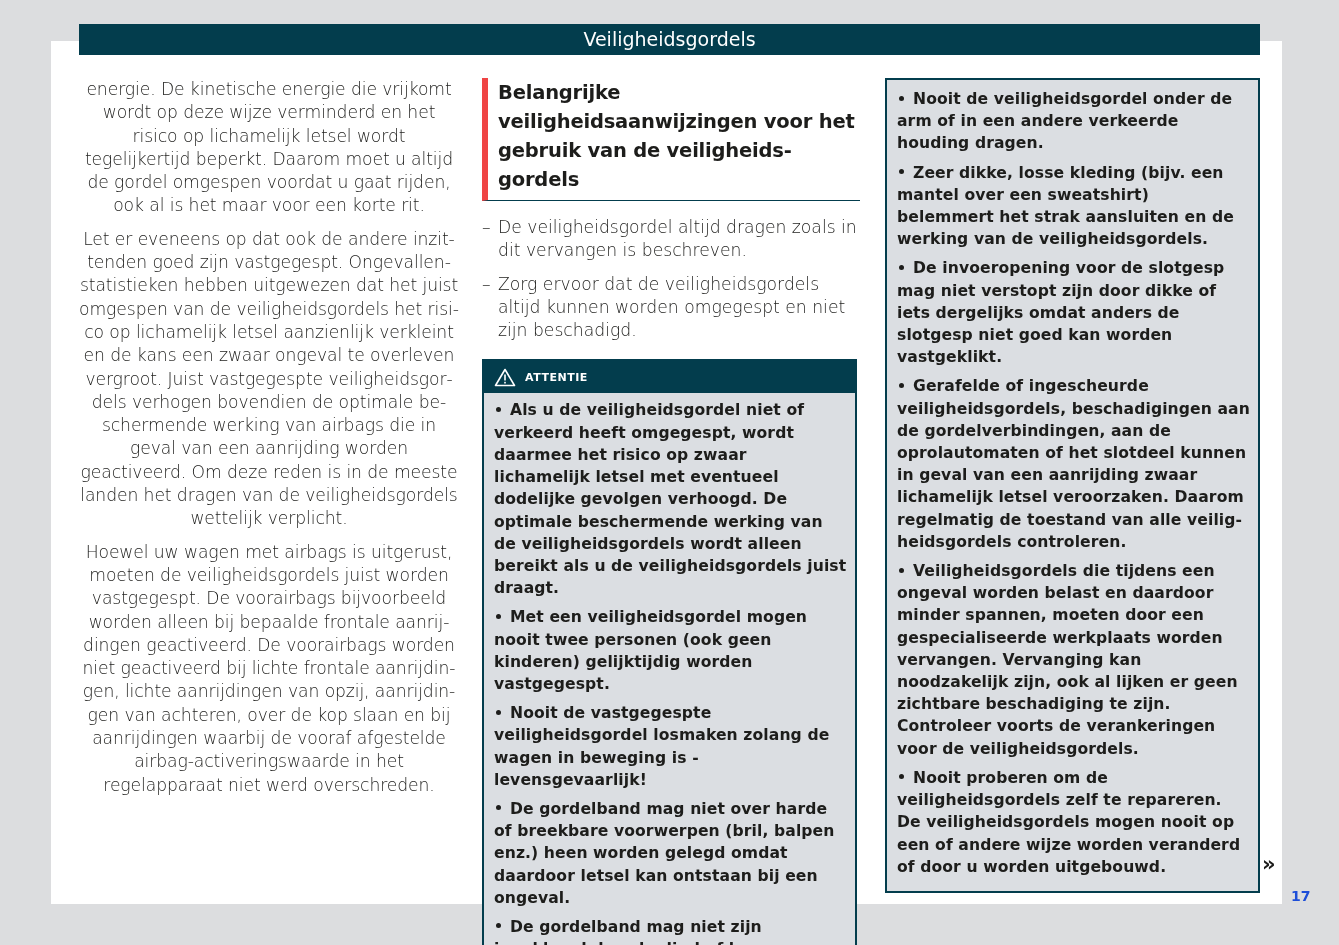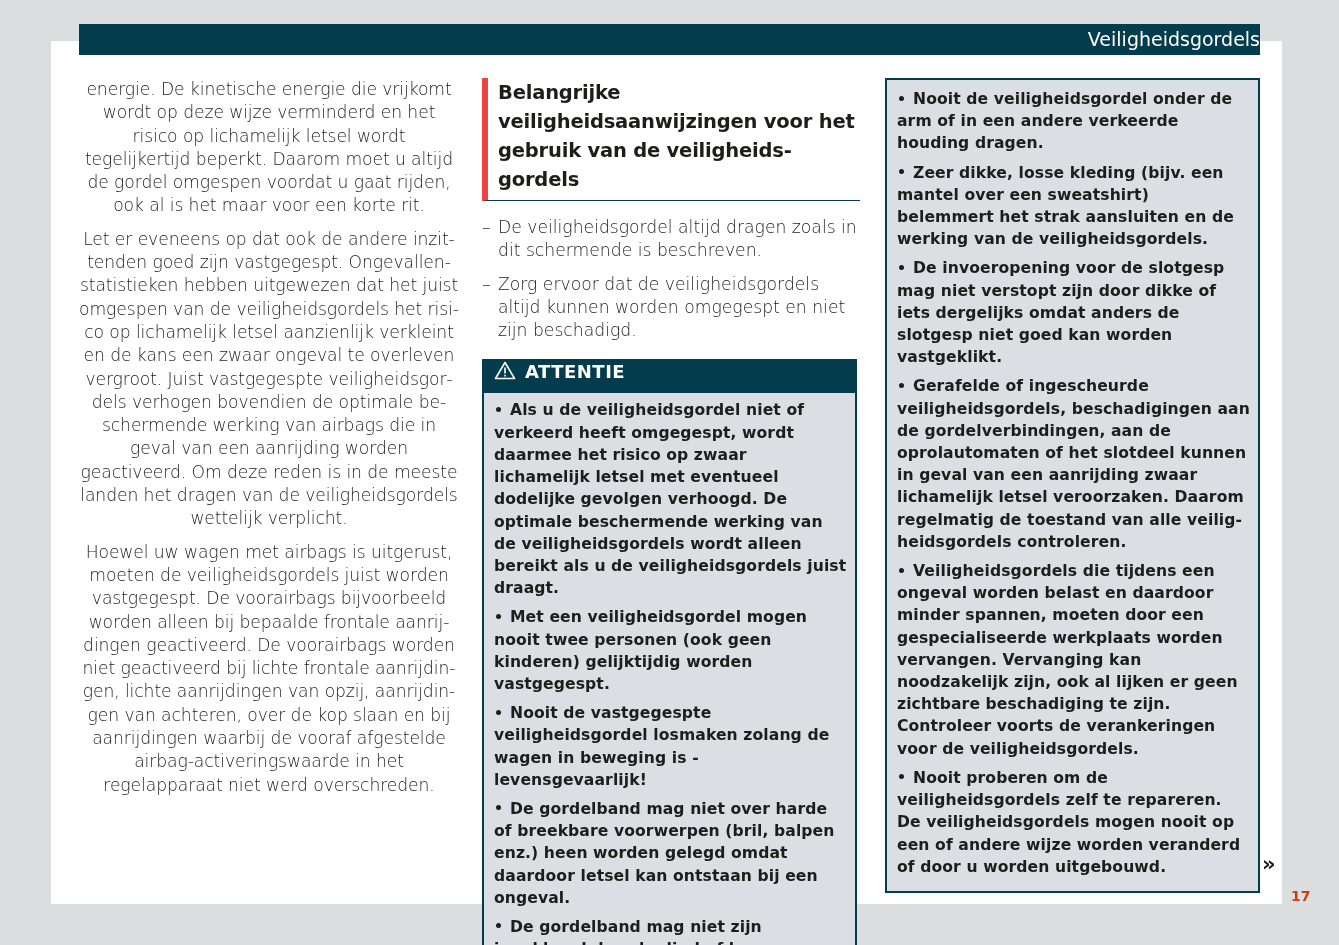--- a/index.html
+++ b/index.html
@@ -4,52 +4,52 @@
   <style>
     html, body { margin: 0; padding: 0; }
     body {
       width: 1339px; height: 945px; background: #dcdddf;
       position: relative; overflow: hidden;
       font-family: "DejaVu Sans", sans-serif; color: #1d1d1b;
     }
     .page { position: absolute; left: 51px; top: 41px; width: 1231px; height: 863px; background: #ffffff; }
     .header-bar {
       position: absolute; left: 79px; top: 24px; width: 1181px; height: 31px;
-      background: #033d4d; color: #ffffff; text-align: right;
+      background: #033d4d; color: #ffffff; text-align: center;
       font-size: 19px; line-height: 31px;
     }
     .col { position: absolute; }
     .col-left { left: 79px; top: 78px; width: 380px; font-size: 17.2px; line-height: 23.3px; font-weight: 300; letter-spacing: -0.1px; text-align: center; }
     .col-left p { margin: 0 0 10px 0; }
     .col-mid { left: 482px; top: 78px; width: 375px; }
     .section-title {
       border-left: 6px solid #ef4444; border-bottom: 1.5px solid #033d4d;
       padding: 0 0 6px 10px; font-weight: bold; font-size: 19.5px; line-height: 29px;
       letter-spacing: -0.2px; width: 362px;
     }
     .dash-list { margin: 15px 0 0 0; padding: 0; list-style: none; font-size: 17.2px; line-height: 23.3px; font-weight: 300; }
     .dash-list li { position: relative; padding-left: 16px; margin-bottom: 10px; }
     .dash-list li .dash { position: absolute; left: 0; top: 0; }
     .warn-box {
       margin-top: 17px; border: 2px solid #033d4d; background: #dbdee2; width: 371px;
       padding-bottom: 2px;
     }
     .warn-head {
-      background: #033d4d; color: #fff; height: 32px; display: flex; align-items: flex-start;
-      padding-left: 10px; font-weight: bold; font-size: 18px; letter-spacing: 0.5px;
+      background: #033d4d; color: #fff; height: 32px; display: flex; align-items: center;
+      padding-left: 10px; font-weight: bold; font-size: 11px; letter-spacing: 0.5px;
     }
     .warn-head svg { margin-right: 9px; }
     .bullets { padding: 6px 8px 0 10px; font-size: 15.6px; line-height: 22.2px; font-weight: bold; letter-spacing: 0.1px; }
     .bullets .item { margin-bottom: 7px; }
     .bullets .dot { display: inline-block; width: 5px; height: 5px; border-radius: 50%; background: #1d1d1b; margin: 0 9px 3px 2px; vertical-align: middle; }
     .col-right { left: 885px; top: 78px; width: 371px; }
     .col-right .warn-box { margin-top: 0; width: 371px; }
     .col-right .bullets { padding-top: 8px; padding-bottom: 4px; }
     .continue-mark { position: absolute; left: 1262px; top: 852px; font-size: 21px; font-weight: bold; color: #1d1d1b; }
-    .page-number { position: absolute; left: 1291px; top: 888px; font-size: 14px; font-weight: bold; color: #c2410c; }
+    .page-number { position: absolute; left: 1291px; top: 888px; font-size: 14px; font-weight: bold; color: #1d4ed8; }
   </style>
 </head>
 <body>
 
 <div class="page"></div>
 
 <div class="header-bar">
   <span>Veiligheidsgordels</span>
 </div>
 
@@ -57,21 +57,21 @@
   <p>energie. De kinetische energie die vrijkomt wordt op deze wijze verminderd en het risico op lichamelijk letsel wordt tegelijkertijd be­perkt. Daarom moet u altijd de gordel om­gespen voordat u gaat rijden, ook al is het maar voor een korte rit.</p>
   <p>Let er eveneens op dat ook de andere inzit­tenden goed zijn vastgegespt. Ongevallen­statistieken hebben uitgewezen dat het juist omgespen van de veiligheidsgordels het risi­co op lichamelijk letsel aanzienlijk verkleint en de kans een zwaar ongeval te overleven vergroot. Juist vastgegespte veiligheidsgor­dels verhogen bovendien de optimale be­schermende werking van airbags die in geval van een aanrijding worden geactiveerd. Om deze reden is in de meeste landen het dra­gen van de veiligheidsgordels wettelijk ver­plicht.</p>
   <p>Hoewel uw wagen met airbags is uitgerust, moeten de veiligheidsgordels juist worden vastgegespt. De voorairbags bijvoorbeeld worden alleen bij bepaalde frontale aanrij­dingen geactiveerd. De voorairbags worden niet geactiveerd bij lichte frontale aanrijdin­gen, lichte aanrijdingen van opzij, aanrijdin­gen van achteren, over de kop slaan en bij aanrijdingen waarbij de vooraf afgestelde air­bag-activeringswaarde in het regelapparaat niet werd overschreden.</p>
 </div>
 
 <div class="col col-mid">
   <div class="section-title">Belangrijke veiligheidsaanwijzingen voor het gebruik van de veiligheids­gordels</div>
   <ul class="dash-list">
     <li>
       <span class="dash">–</span>
-      <span>De veiligheidsgordel altijd dragen zoals in dit schermende is beschreven.</span>
+      <span>De veiligheidsgordel altijd dragen zoals in dit vervangen is beschreven.</span>
     </li>
     <li>
       <span class="dash">–</span>
       <span>Zorg ervoor dat de veiligheidsgordels altijd kunnen worden omgegespt en niet zijn be­schadigd.</span>
     </li>
   </ul>
 
   <div class="warn-box">
     <div class="warn-head">
       <svg width="22" height="19" viewBox="0 0 22 19">

